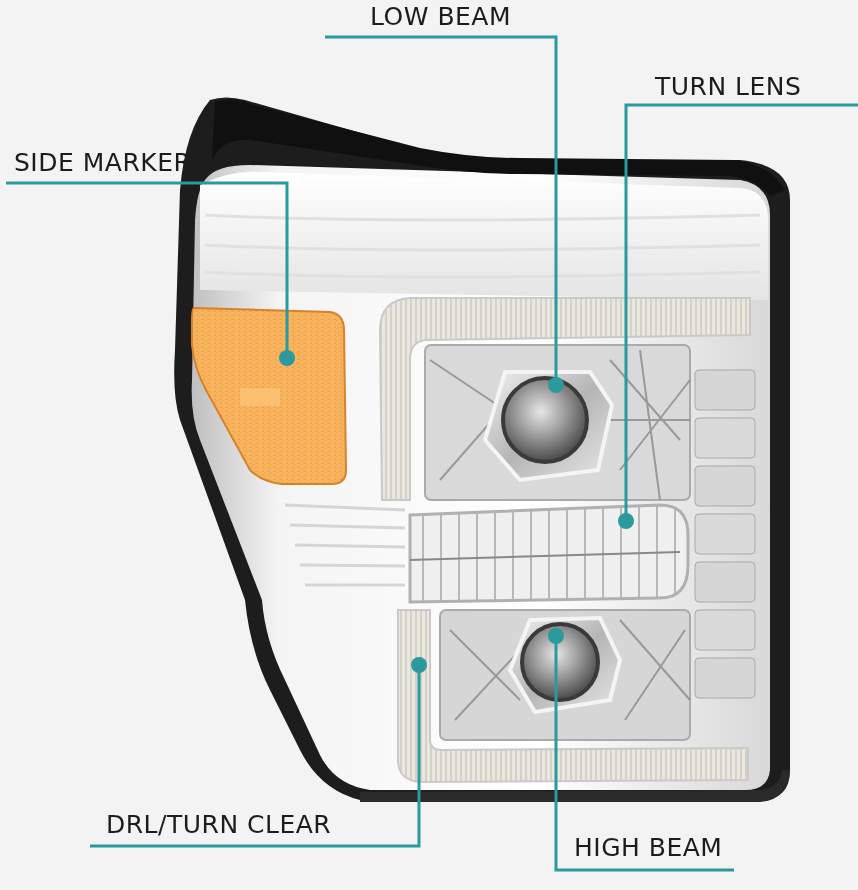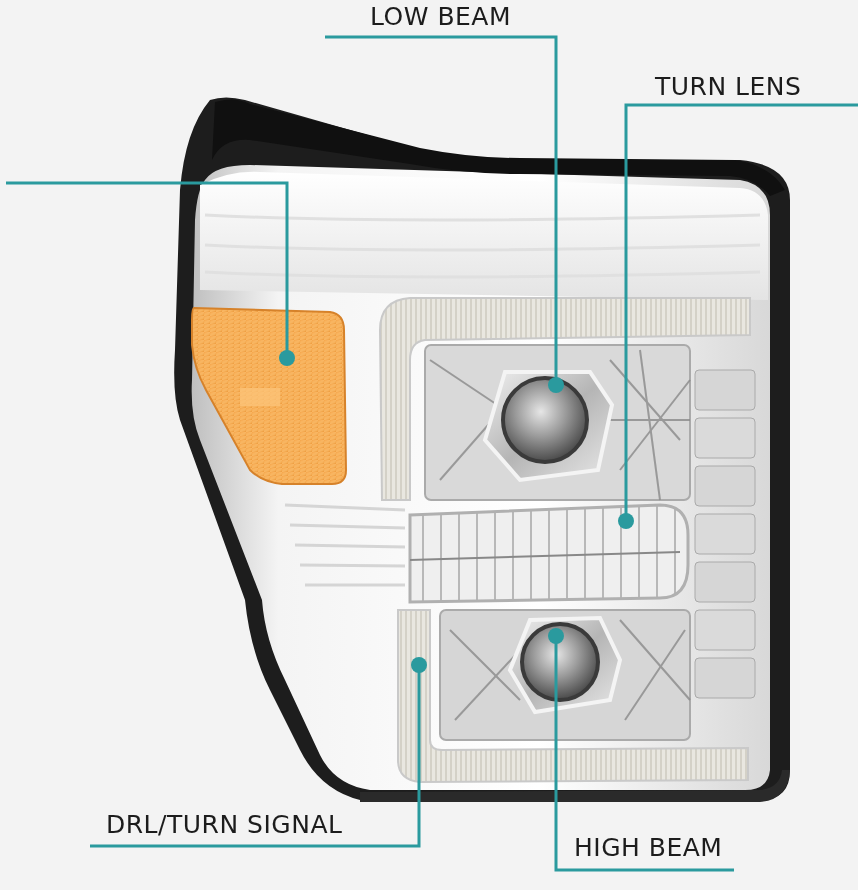--- a/index.html
+++ b/index.html
@@ -139,15 +139,16 @@
       <circle cx="556" cy="385" r="8"></circle>
       <circle cx="626" cy="521" r="8"></circle>
       <circle cx="287" cy="358" r="8"></circle>
       <circle cx="419" cy="665" r="8"></circle>
       <circle cx="556" cy="636" r="8"></circle>
     </g>
   </svg>
 
   <div class="label" style="left:370px; top:2px;">LOW BEAM</div>
   <div class="label" style="left:655px; top:72px;">TURN LENS</div>
-  <div class="label" style="left:106px; top:810px;">DRL/TURN SIGNAL</div>
+  <div class="label" style="left:14px; top:148px;">SIDE MARKER</div>
+  <div class="label" style="left:106px; top:810px;">DRL/TURN CLEAR</div>
   <div class="label" style="left:574px; top:833px;">HIGH BEAM</div>
 </div>
 
 </body></html>

